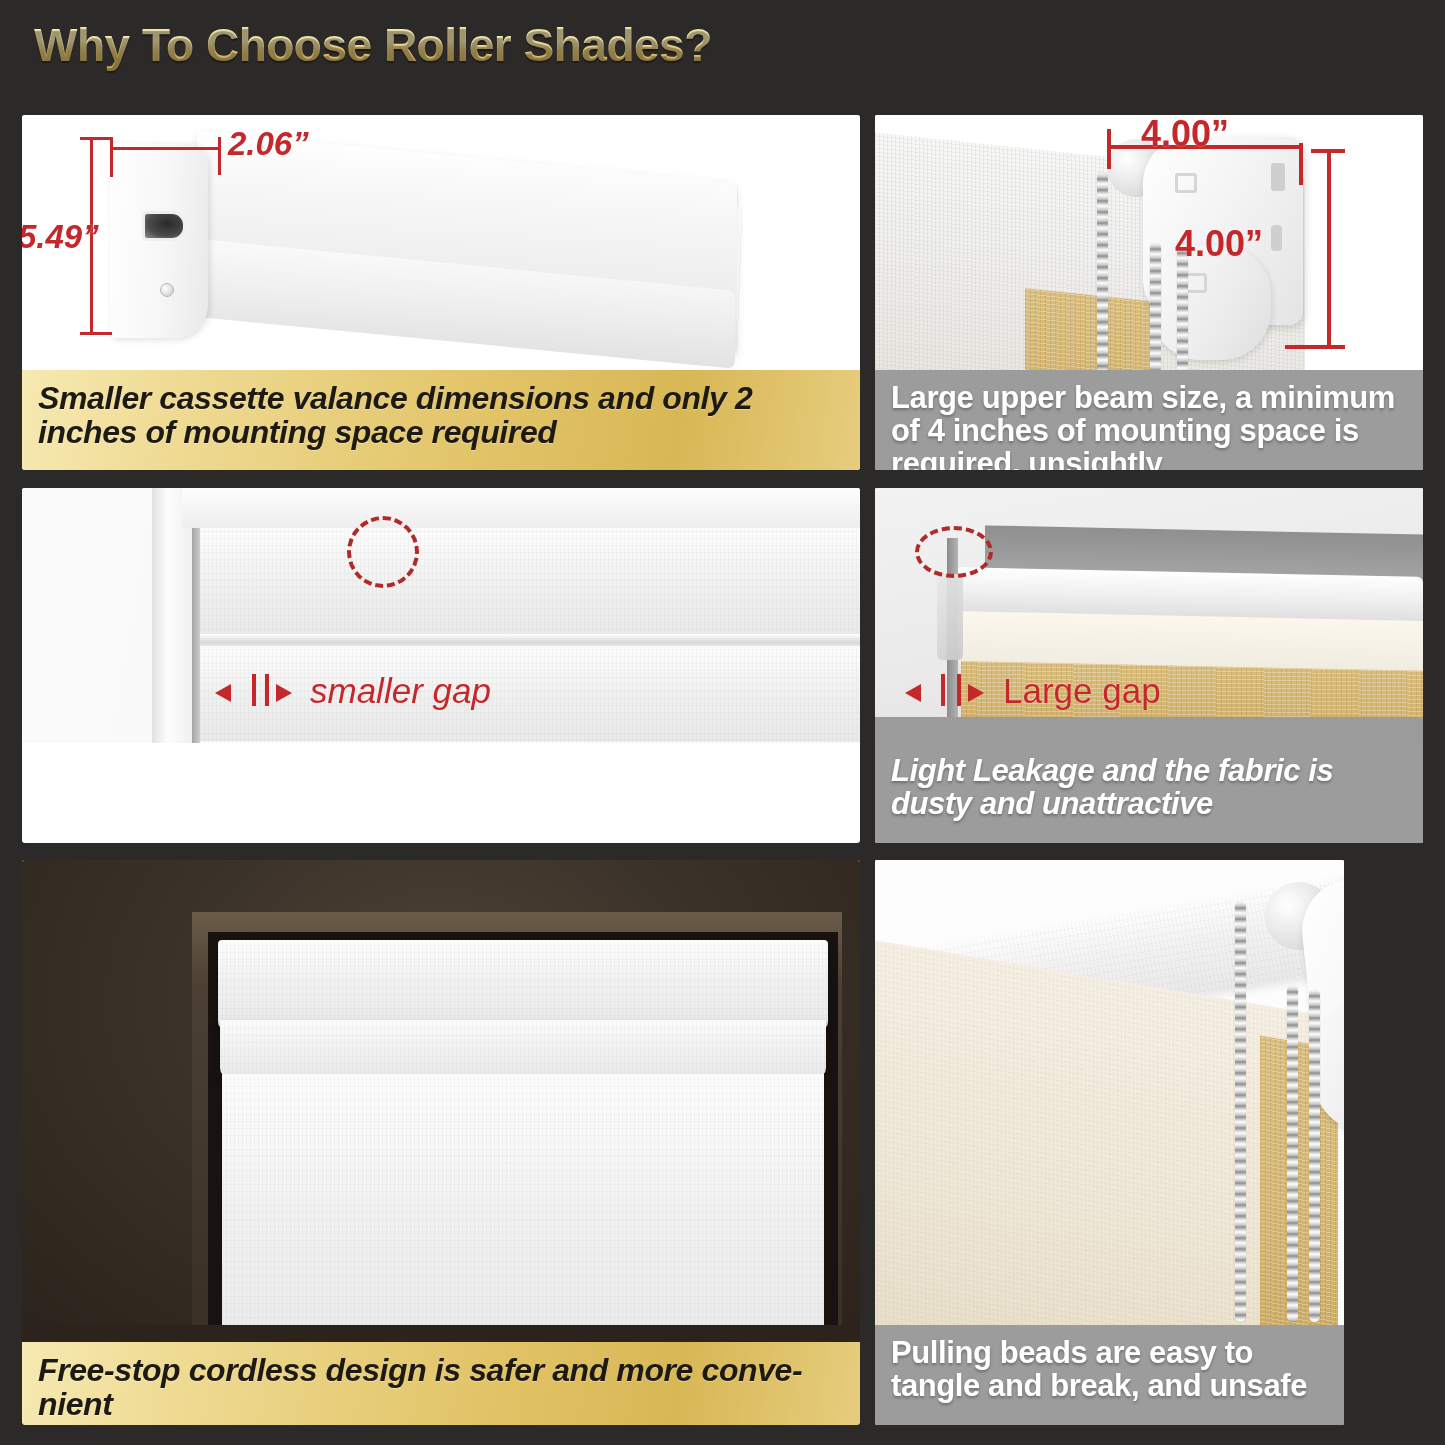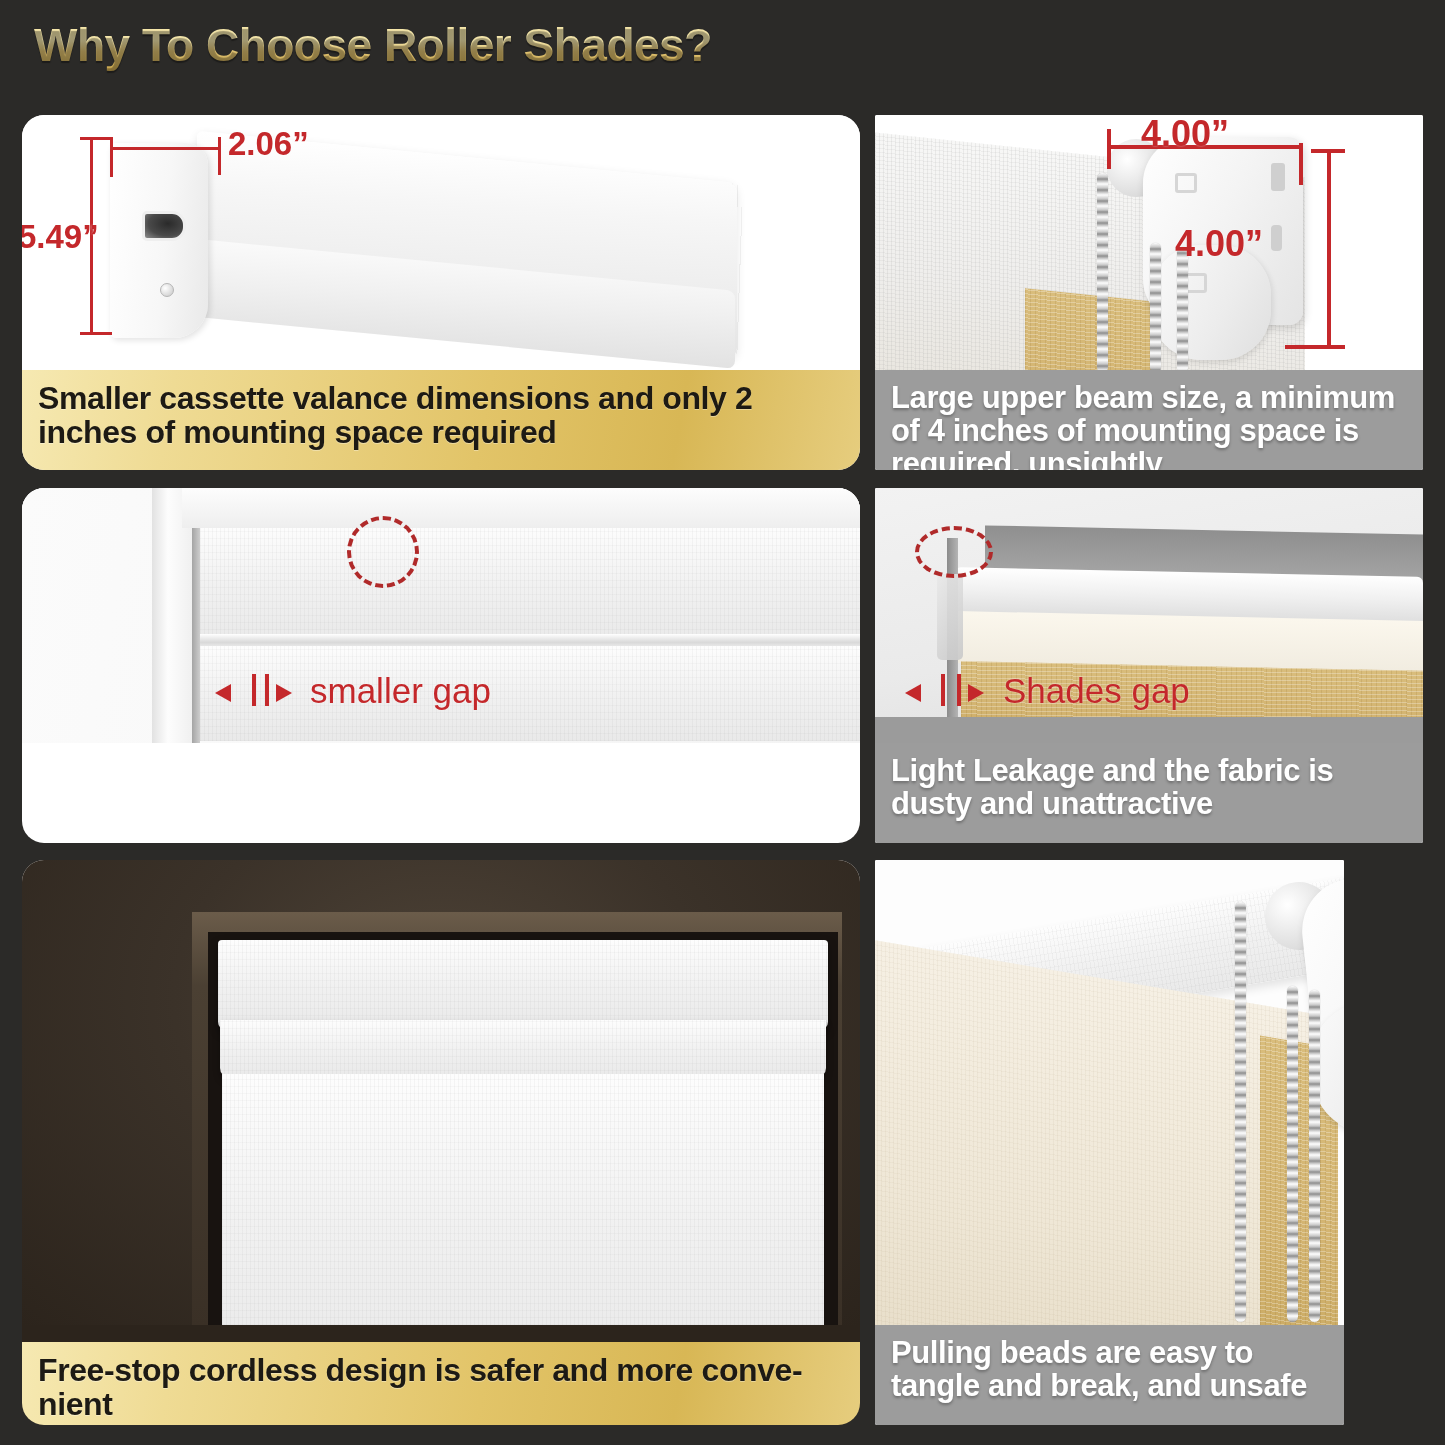--- a/index.html
+++ b/index.html
@@ -21,21 +21,21 @@
     background:linear-gradient(to bottom,#f3e3a4 0%,#f6e8ad 42%,#e0c270 62%,#c9a64c 100%);
     -webkit-background-clip:text;
     background-clip:text;
     color:transparent;
     text-shadow:0 2px 1px rgba(0,0,0,.35);
     white-space:nowrap;
   }
 
   
   .panel { position:absolute; overflow:hidden; }
-  .panel.left  { border-radius:22px; }
+  .panel.left  { border-radius:3px;font-style:italic; }
   .panel.right { border-radius:2px; }
 
   .photo { position:absolute; left:0; right:0; top:0; overflow:hidden; background:#fff; }
 
   
   .caption {
     position:absolute; left:0; right:0; bottom:0;
     padding:12px 16px 10px 16px;
     font-weight:bold;
     line-height:1.06;
@@ -355,23 +355,23 @@
     <div class="p4-tan fabric-tan"></div>
     <div class="p4-vrail"></div>
     <div class="p4-clip"></div>
     <div class="p4-base"></div>
     <div class="dashed-ellipse" style="left:40px; top:38px; width:78px; height:52px;"></div>
 
     <div class="arrow-l" style="left:30px; top:196px;"></div>
     <div class="dim-line" style="left:66px; top:186px; width:4px; height:32px;"></div>
     <div class="dim-line" style="left:82px; top:186px; width:4px; height:32px;"></div>
     <div class="arrow-r" style="left:93px; top:196px;"></div>
-    <div class="dim-label" style="left:128px; top:183px; font-size:35px; font-weight:normal;">Shades gap</div>
-  </div>
-  <div class="caption gray" style="height:100px;">Light Leakage and the fabric is dusty and unattractive</div>
+    <div class="dim-label" style="left:128px; top:183px; font-size:35px; font-weight:normal;">Large gap</div>
+  </div>
+  <div class="caption gray" style="height:100px;font-style:italic;">Light Leakage and the fabric is dusty and unattractive</div>
 </div>
 
 <div class="panel left" style="left:22px; top:860px; width:838px; height:565px; background:#2c241c;">
   <div class="photo" style="height:465px;">
     <div class="p5-room"></div>
     <div class="p5-recess"></div>
     <div class="p5-jamb"></div>
     <div class="p5-view">
       
       

